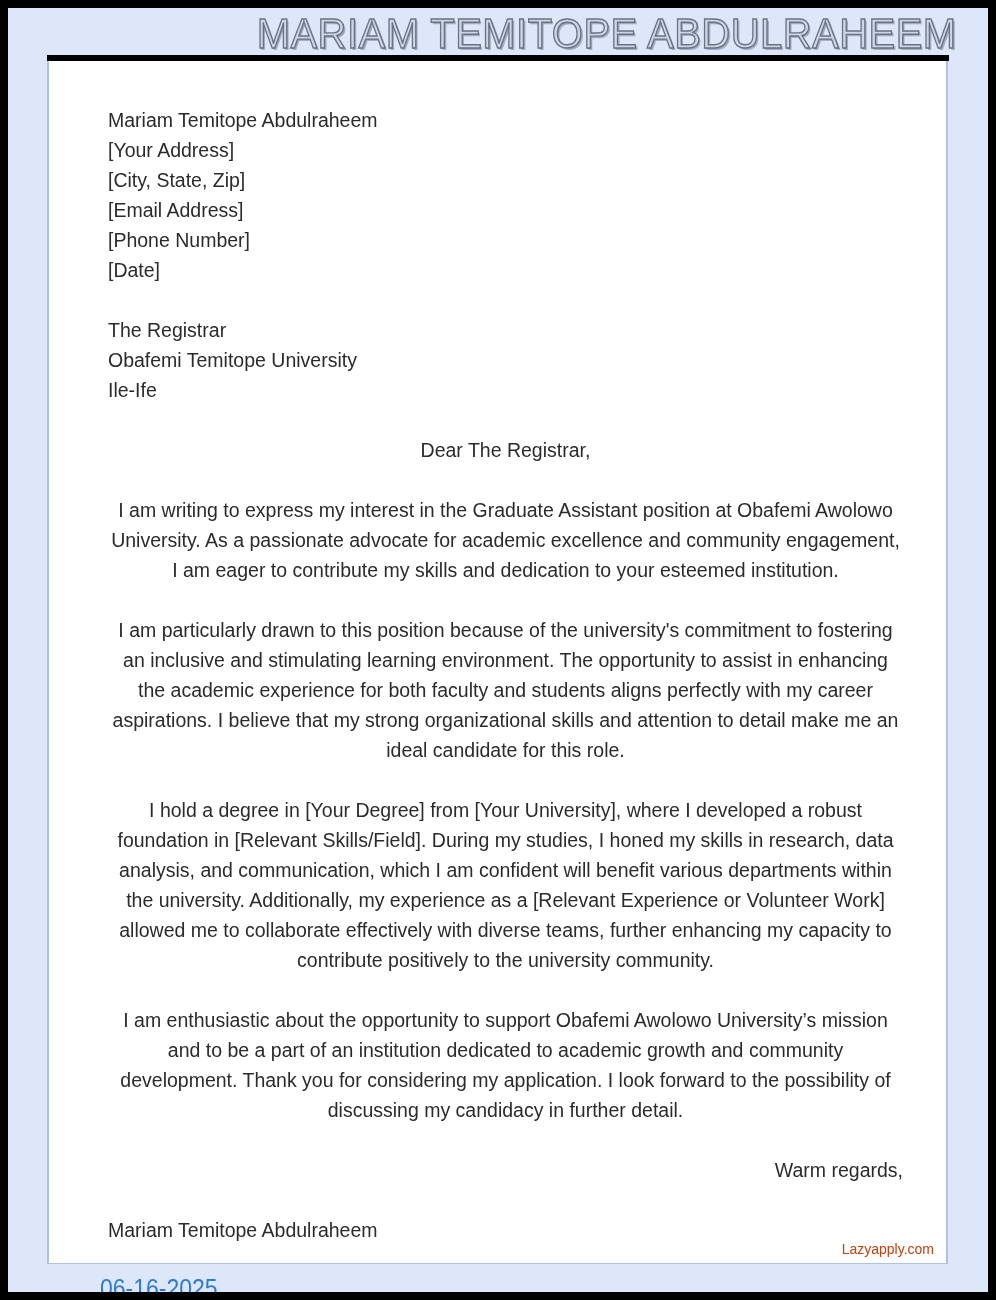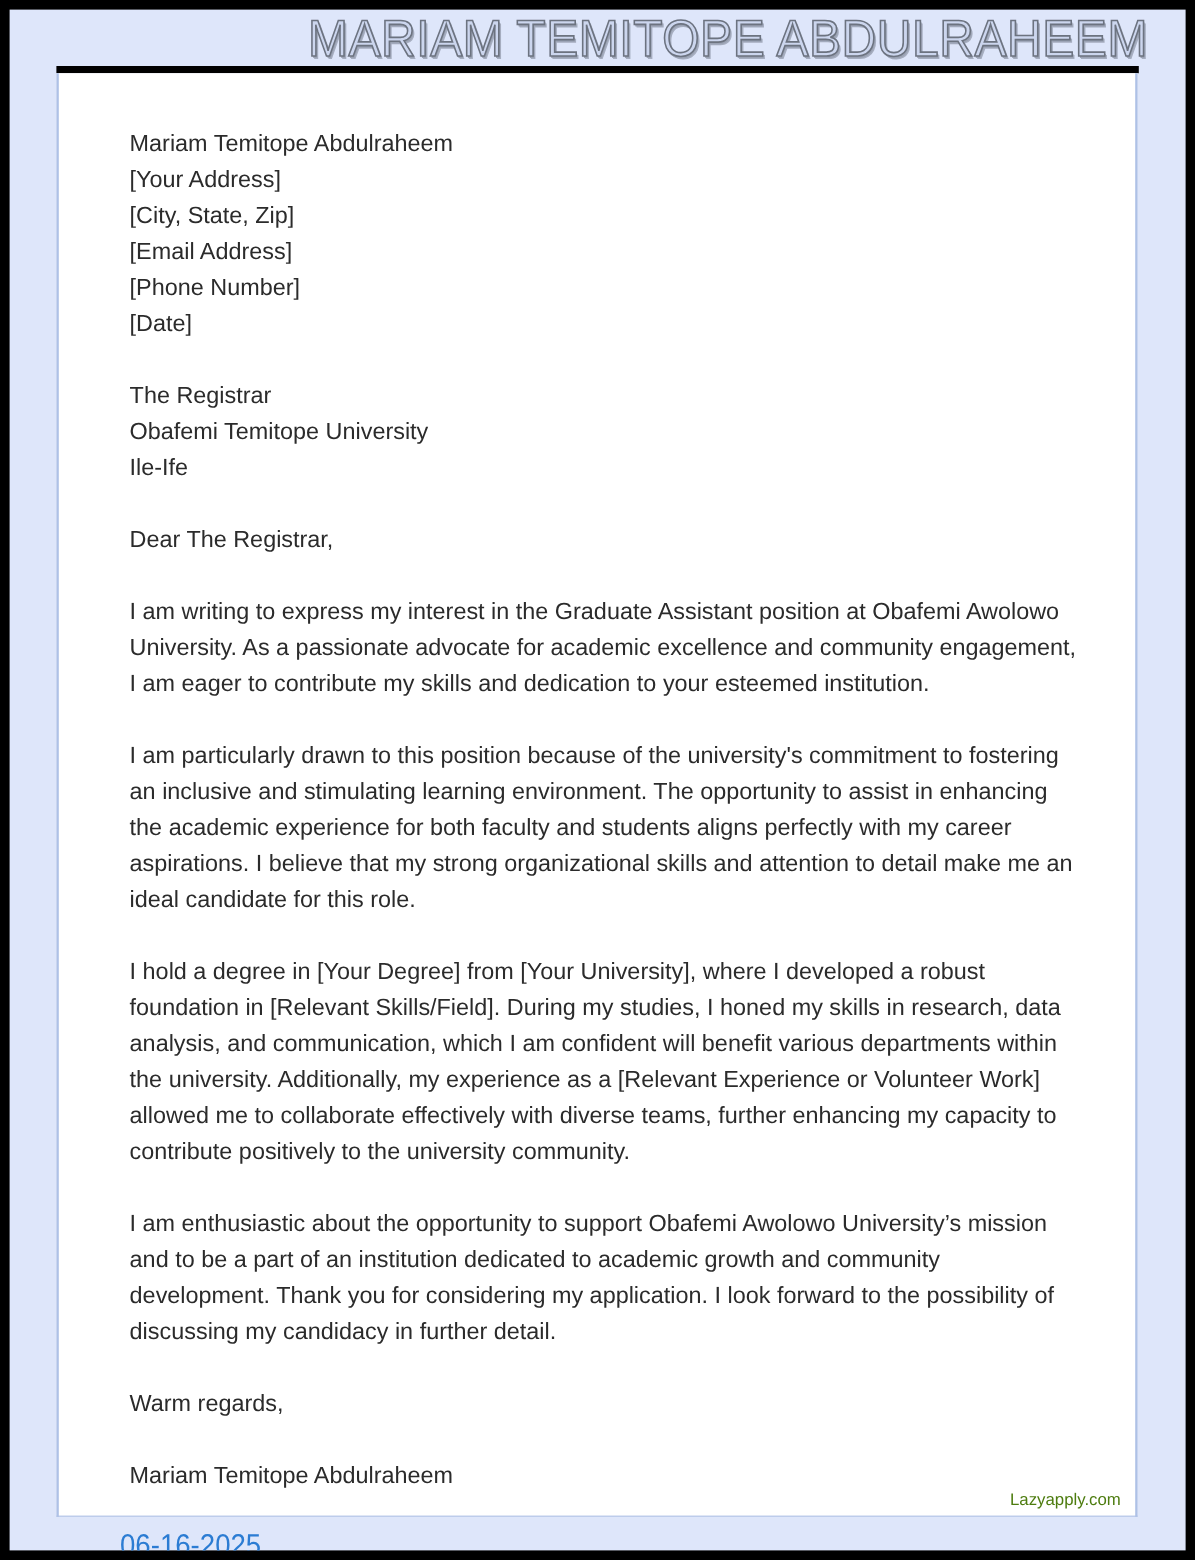--- a/index.html
+++ b/index.html
@@ -94,36 +94,37 @@
     color: #2b2b2b;
     font-family: "Liberation Sans", sans-serif;
   }
 
   .block {
     margin: 0 0 30px 0;
     white-space: pre-line;
   }
   .para {
     margin: 0 0 30px 0;
-    text-align: left;
+    text-align: center;
   }
   .signoff {
     margin: 0 0 30px 0;
+    text-align: right;
   }
   .signature {
     margin: 0;
   }
 
   
   #watermark {
     position: absolute;
     right: 12px;
     bottom: 6px;
     font-size: 14px;
-    color: #4d7c0f;
+    color: #c2410c;
     font-family: "Liberation Sans", sans-serif;
     white-space: nowrap;
   }
 
   
   #doc-date {
     position: absolute;
     left: 92px;
     top: 1266px;
     font-size: 25px;

